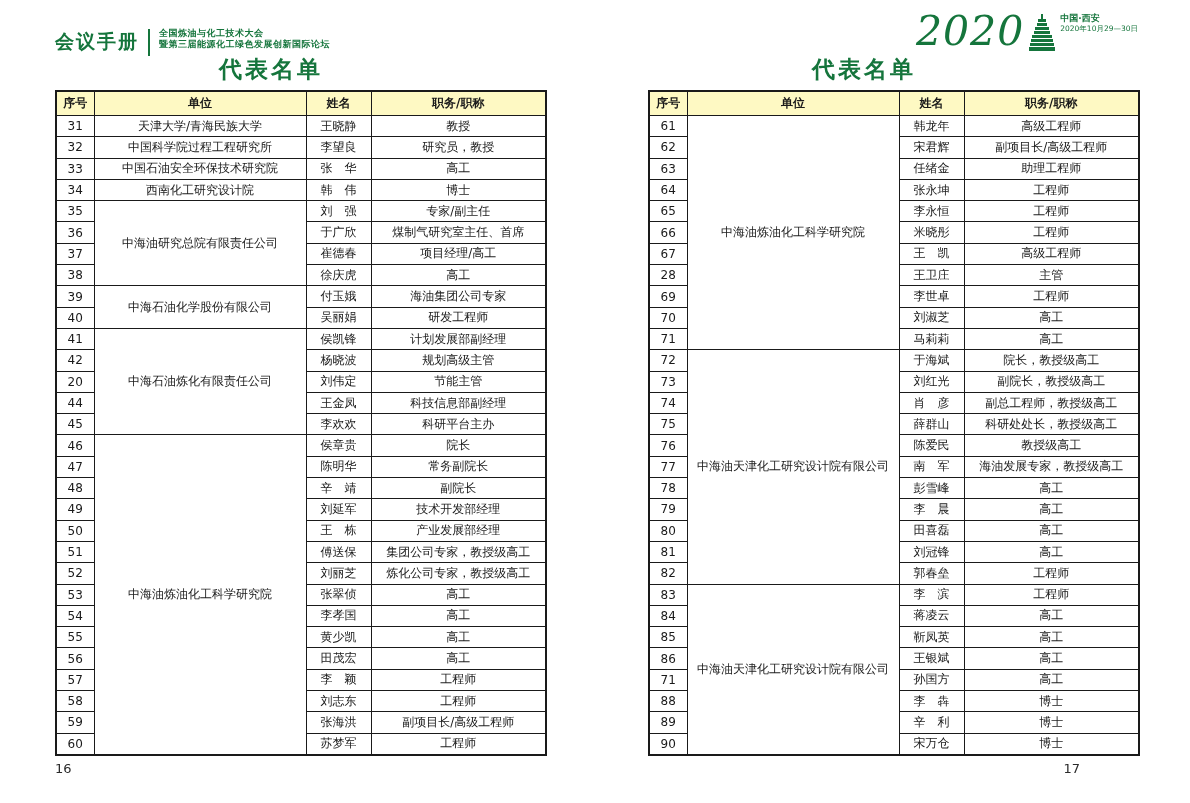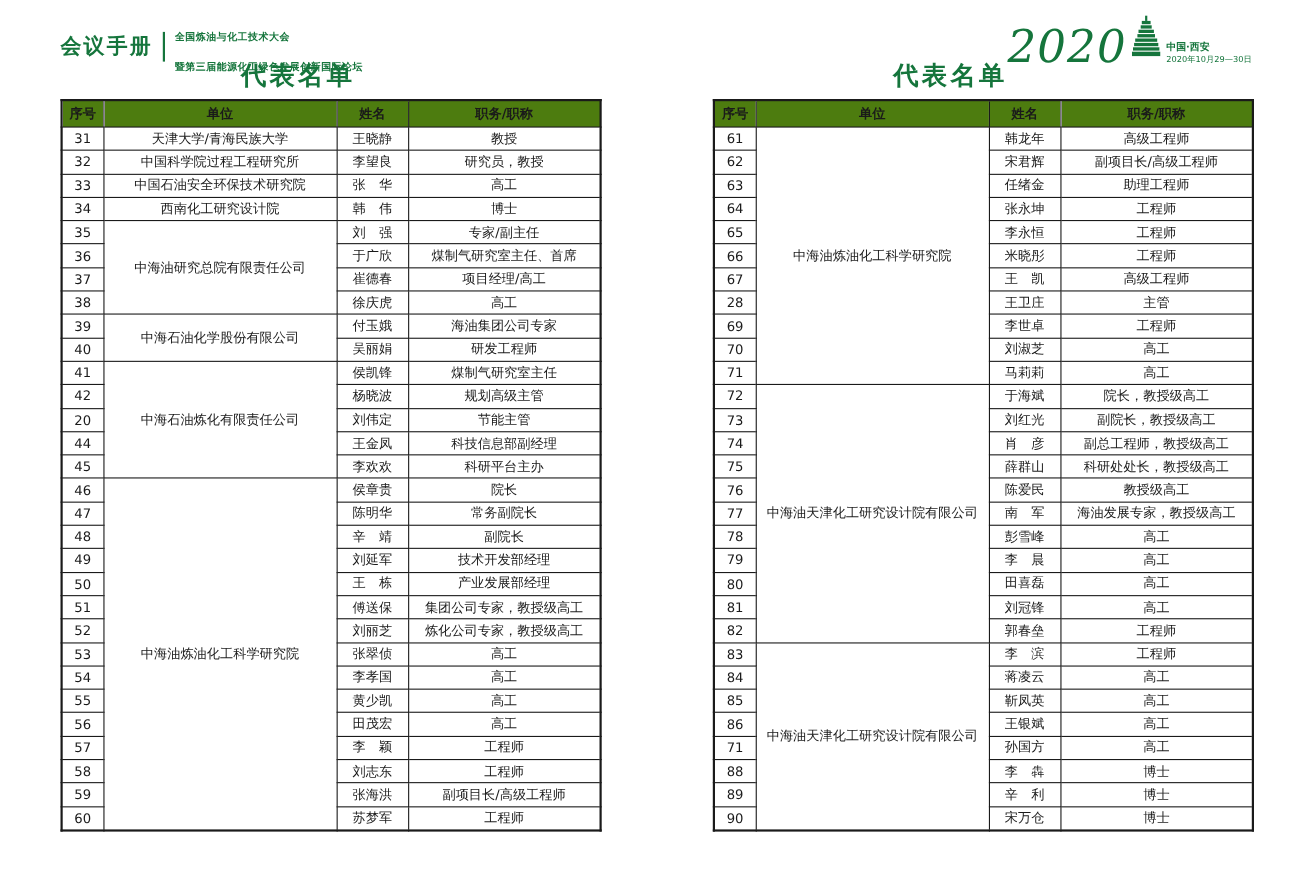--- a/index.html
+++ b/index.html
@@ -8,25 +8,25 @@
     background:#ffffff;
     font-family:"DejaVu Sans","Liberation Sans",sans-serif;
     position:relative; overflow:hidden;
     color:#1a1a1a;
   }
 
   
   .brand { position:absolute; left:55px; top:29px; display:flex; gap:9px; }
   .brand-title { color:#15753c; font-size:19px; font-weight:bold; letter-spacing:2px; white-space:nowrap; }
   .brand-divider { width:2px; height:27px; background:#15753c; }
-  .brand-subs { display:flex; flex-direction:column; gap:19px;font-family:Liberation Serif, serif; }
+  .brand-subs { display:flex; flex-direction:column; gap:2px; }
   .brand-sub { color:#15753c; font-size:9px; font-weight:bold; letter-spacing:0.5px; line-height:1; white-space:nowrap; }
 
   
-  .logo { position:absolute; right:52px; top:14px; display:flex; align-items:flex-end; gap:5px; }
+  .logo { position:absolute; right:52px; top:14px; display:flex; gap:5px; }
   .logo-year {
     color:#15753c; font-size:41px; line-height:0.85;
     font-family:"DejaVu Serif","Liberation Serif",serif;
     font-style:italic; letter-spacing:1px;
   }
   .pagoda { padding-bottom:2px; }
   .logo-meta { display:flex; flex-direction:column; gap:2px; padding-bottom:3px; }
   .logo-loc { font-size:9px; font-weight:bold; color:#15753c; line-height:1; white-space:nowrap; }
   .logo-date { font-size:7.5px; color:#15753c; line-height:1; white-space:nowrap; }
 
@@ -37,21 +37,21 @@
   .section-title {
     color:#15753c; font-size:23px; font-weight:bold;
     text-align:center; margin:0 0 7px 0; letter-spacing:3px; line-height:27px;
   }
 
   table.roster { border-collapse:collapse; width:490px; table-layout:fixed; border:2px solid #1a1a1a; }
   .roster th, .roster td {
     border:1px solid #1a1a1a; text-align:center; vertical-align:middle;
     padding:0 2px; overflow:hidden; white-space:nowrap;
   }
-  .roster th { background:#4d7c0f; height:23px; font-size:12px; font-weight:bold; }
+  .roster th { background:#fef9c3; height:23px; font-size:12px; font-weight:bold; }
   .roster td { height:20.3px; font-size:12px; }
   .c-org  { font-size:12px; }
   .page-num { font-size:13px; margin-top:5px; color:#2b2b2b; }
   .col-right .page-num { text-align:right; }
 </style>
 </head>
 <body>
 
 <div class="brand">
   <span class="brand-title">会议手册</span>
@@ -156,21 +156,21 @@
         </tr>
         <tr>
           <td class="c-no">40</td>
           <td class="c-name">吴丽娟</td>
           <td class="c-title">研发工程师</td>
         </tr>
         <tr>
           <td class="c-no">41</td>
           <td class="c-org" rowspan="5">中海石油炼化有限责任公司</td>
           <td class="c-name">侯凯锋</td>
-          <td class="c-title">煤制气研究室主任</td>
+          <td class="c-title">计划发展部副经理</td>
         </tr>
         <tr>
           <td class="c-no">42</td>
           <td class="c-name">杨晓波</td>
           <td class="c-title">规划高级主管</td>
         </tr>
         <tr>
           <td class="c-no">20</td>
           <td class="c-name">刘伟定</td>
           <td class="c-title">节能主管</td>
@@ -256,20 +256,21 @@
           <td class="c-name">张海洪</td>
           <td class="c-title">副项目长/高级工程师</td>
         </tr>
         <tr>
           <td class="c-no">60</td>
           <td class="c-name">苏梦军</td>
           <td class="c-title">工程师</td>
         </tr>
       </tbody>
     </table>
+  <div class="page-num">16</div>
 </div>
 
 <div class="col col-right">
   <h2 class="section-title">代表名单</h2>
   <table class="roster">
     <colgroup>
       <col style="width:38px">
         <col style="width:212px">
         <col style="width:65px">
         <col style="width:175px">
@@ -431,13 +432,14 @@
           <td class="c-name">辛　利</td>
           <td class="c-title">博士</td>
         </tr>
         <tr>
           <td class="c-no">90</td>
           <td class="c-name">宋万仓</td>
           <td class="c-title">博士</td>
         </tr>
       </tbody>
     </table>
+  <div class="page-num">17</div>
 </div>
 
 </body></html>

